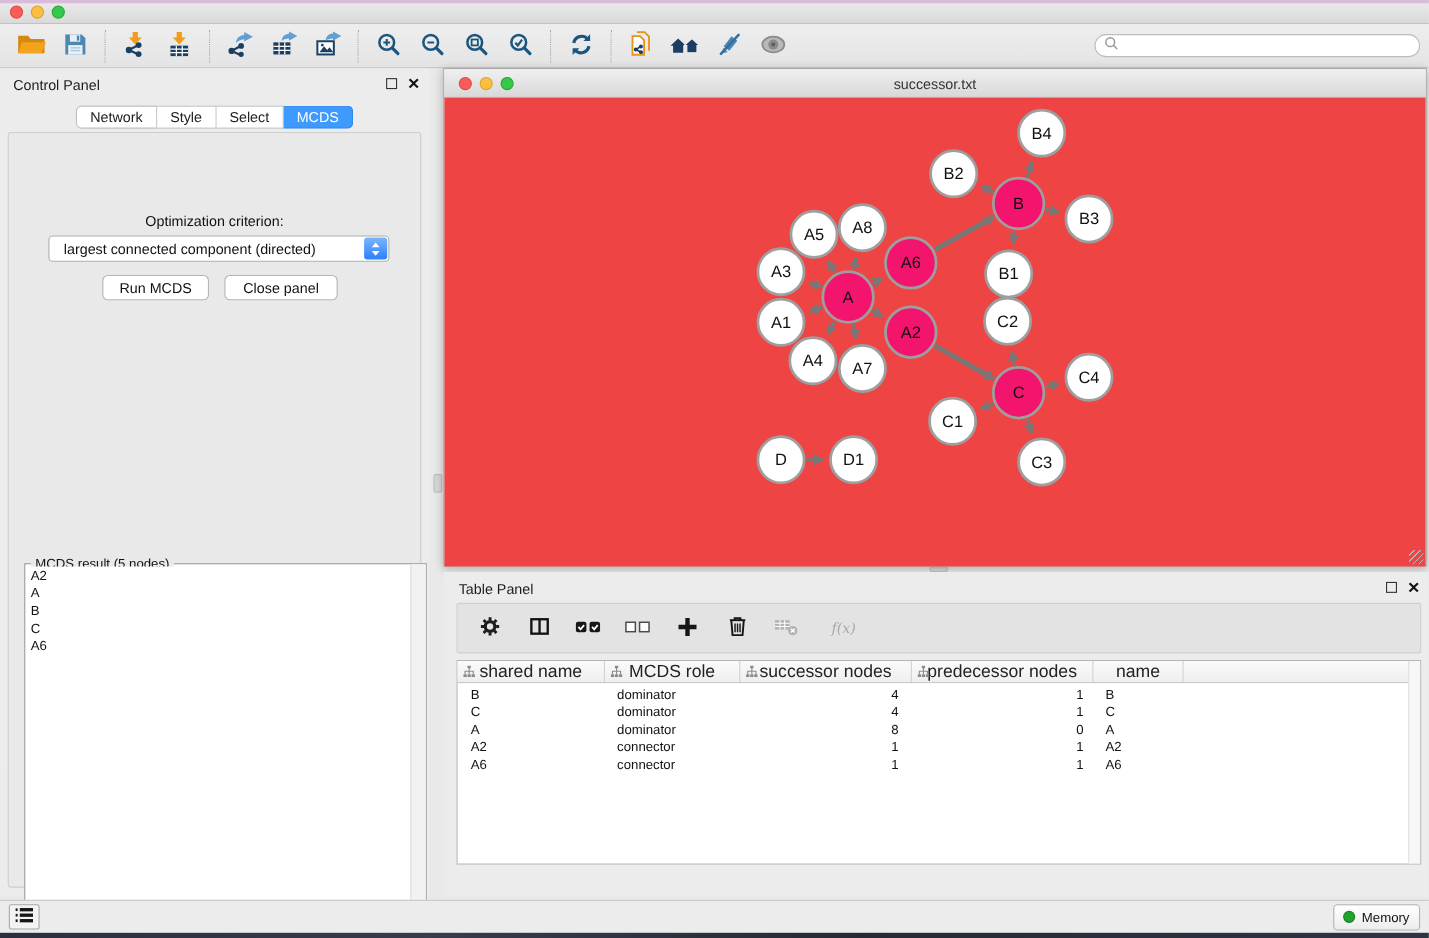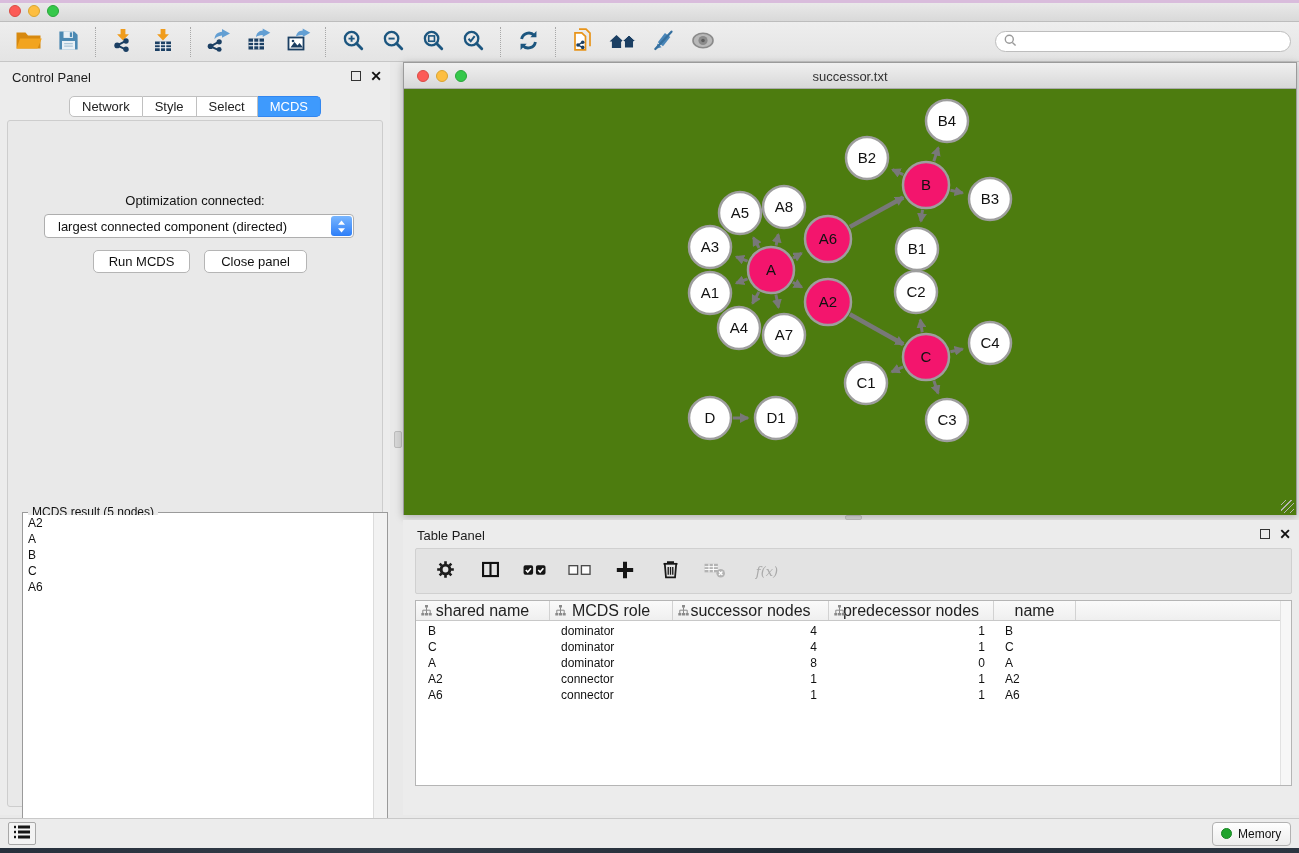--- a/index.html
+++ b/index.html
@@ -68,21 +68,21 @@
   .handle-h { position:absolute; left:845px; top:515px; width:17px; height:5px;
     background:#d6d6d6; border:1px solid #c2c2c2; border-radius:2px; }
 
   
   .net-window { position:absolute; left:403px; top:62px; width:894px; height:453px;
     border:1px solid #9b9b9b; background:#fff; box-shadow:0 2px 8px rgba(0,0,0,.25); }
   .net-titlebar { position:absolute; left:0; top:0; width:100%; height:26px;
     background:linear-gradient(#f0f0f0,#d8d8d8); border-bottom:1px solid #ababab; }
   .net-titlebar .lights { top:7px; left:13px; }
   .net-title { position:absolute; width:100%; top:6px; text-align:center; font-size:13px; color:#333; }
-  .net-canvas { position:absolute; left:0; top:26px; width:892px; height:426px; background:#4d7c0f; }
+  .net-canvas { position:absolute; left:0; top:26px; width:892px; height:426px; background:#ef4444; }
   .resize-grip { position:absolute; right:2px; bottom:2px; width:13px; height:13px;
     background:repeating-linear-gradient(135deg, transparent 0 3px, #b5b5b5 3px 4px); }
 
   
   .table-panel { position:absolute; left:403px; top:520px; width:896px; height:295px; background:#ececec; }
   .tp-toolbar { position:absolute; left:12px; top:28px; width:877px; height:46px; background:#e3e3e3;
     border:1px solid #d0d0d0; border-radius:2px; display:flex; align-items:center; gap:15px; padding:0 14px; }
   .tp-btn { background:none; border:none; display:flex; align-items:center; justify-content:center; width:30px; height:30px; }
   .fx { font-family:"DejaVu Serif", serif; font-style:italic; font-size:13px; color:#a9a9a9; }
   .node-table { position:absolute; left:12px; top:80px; width:877px; height:186px; background:#fff;
@@ -272,21 +272,21 @@
       <span class="close-x">✕</span>
     </div>
   </div>
   <div class="seg-row cp-tabs">
       <div class="seg">Network</div>
       <div class="seg">Style</div>
       <div class="seg">Select</div>
       <div class="seg active">MCDS</div>
     </div>
   <div class="cp-body">
-    <div class="opt-label">Optimization connected:</div>
+    <div class="opt-label">Optimization criterion:</div>
     <div class="dropdown">
       <span>largest connected component (directed)</span>
       <span class="stepper">
           <svg width="9" height="13" viewBox="0 0 9 13">
             <path d="M4.5 0.5L8 4.8H1z" fill="#fff"></path>
             <path d="M4.5 12.5L8 8.2H1z" fill="#fff"></path>
           </svg>
         </span>
     </div>
     <button class="btn" style="left:85px; top:129px; width:97px;">Run MCDS</button>

